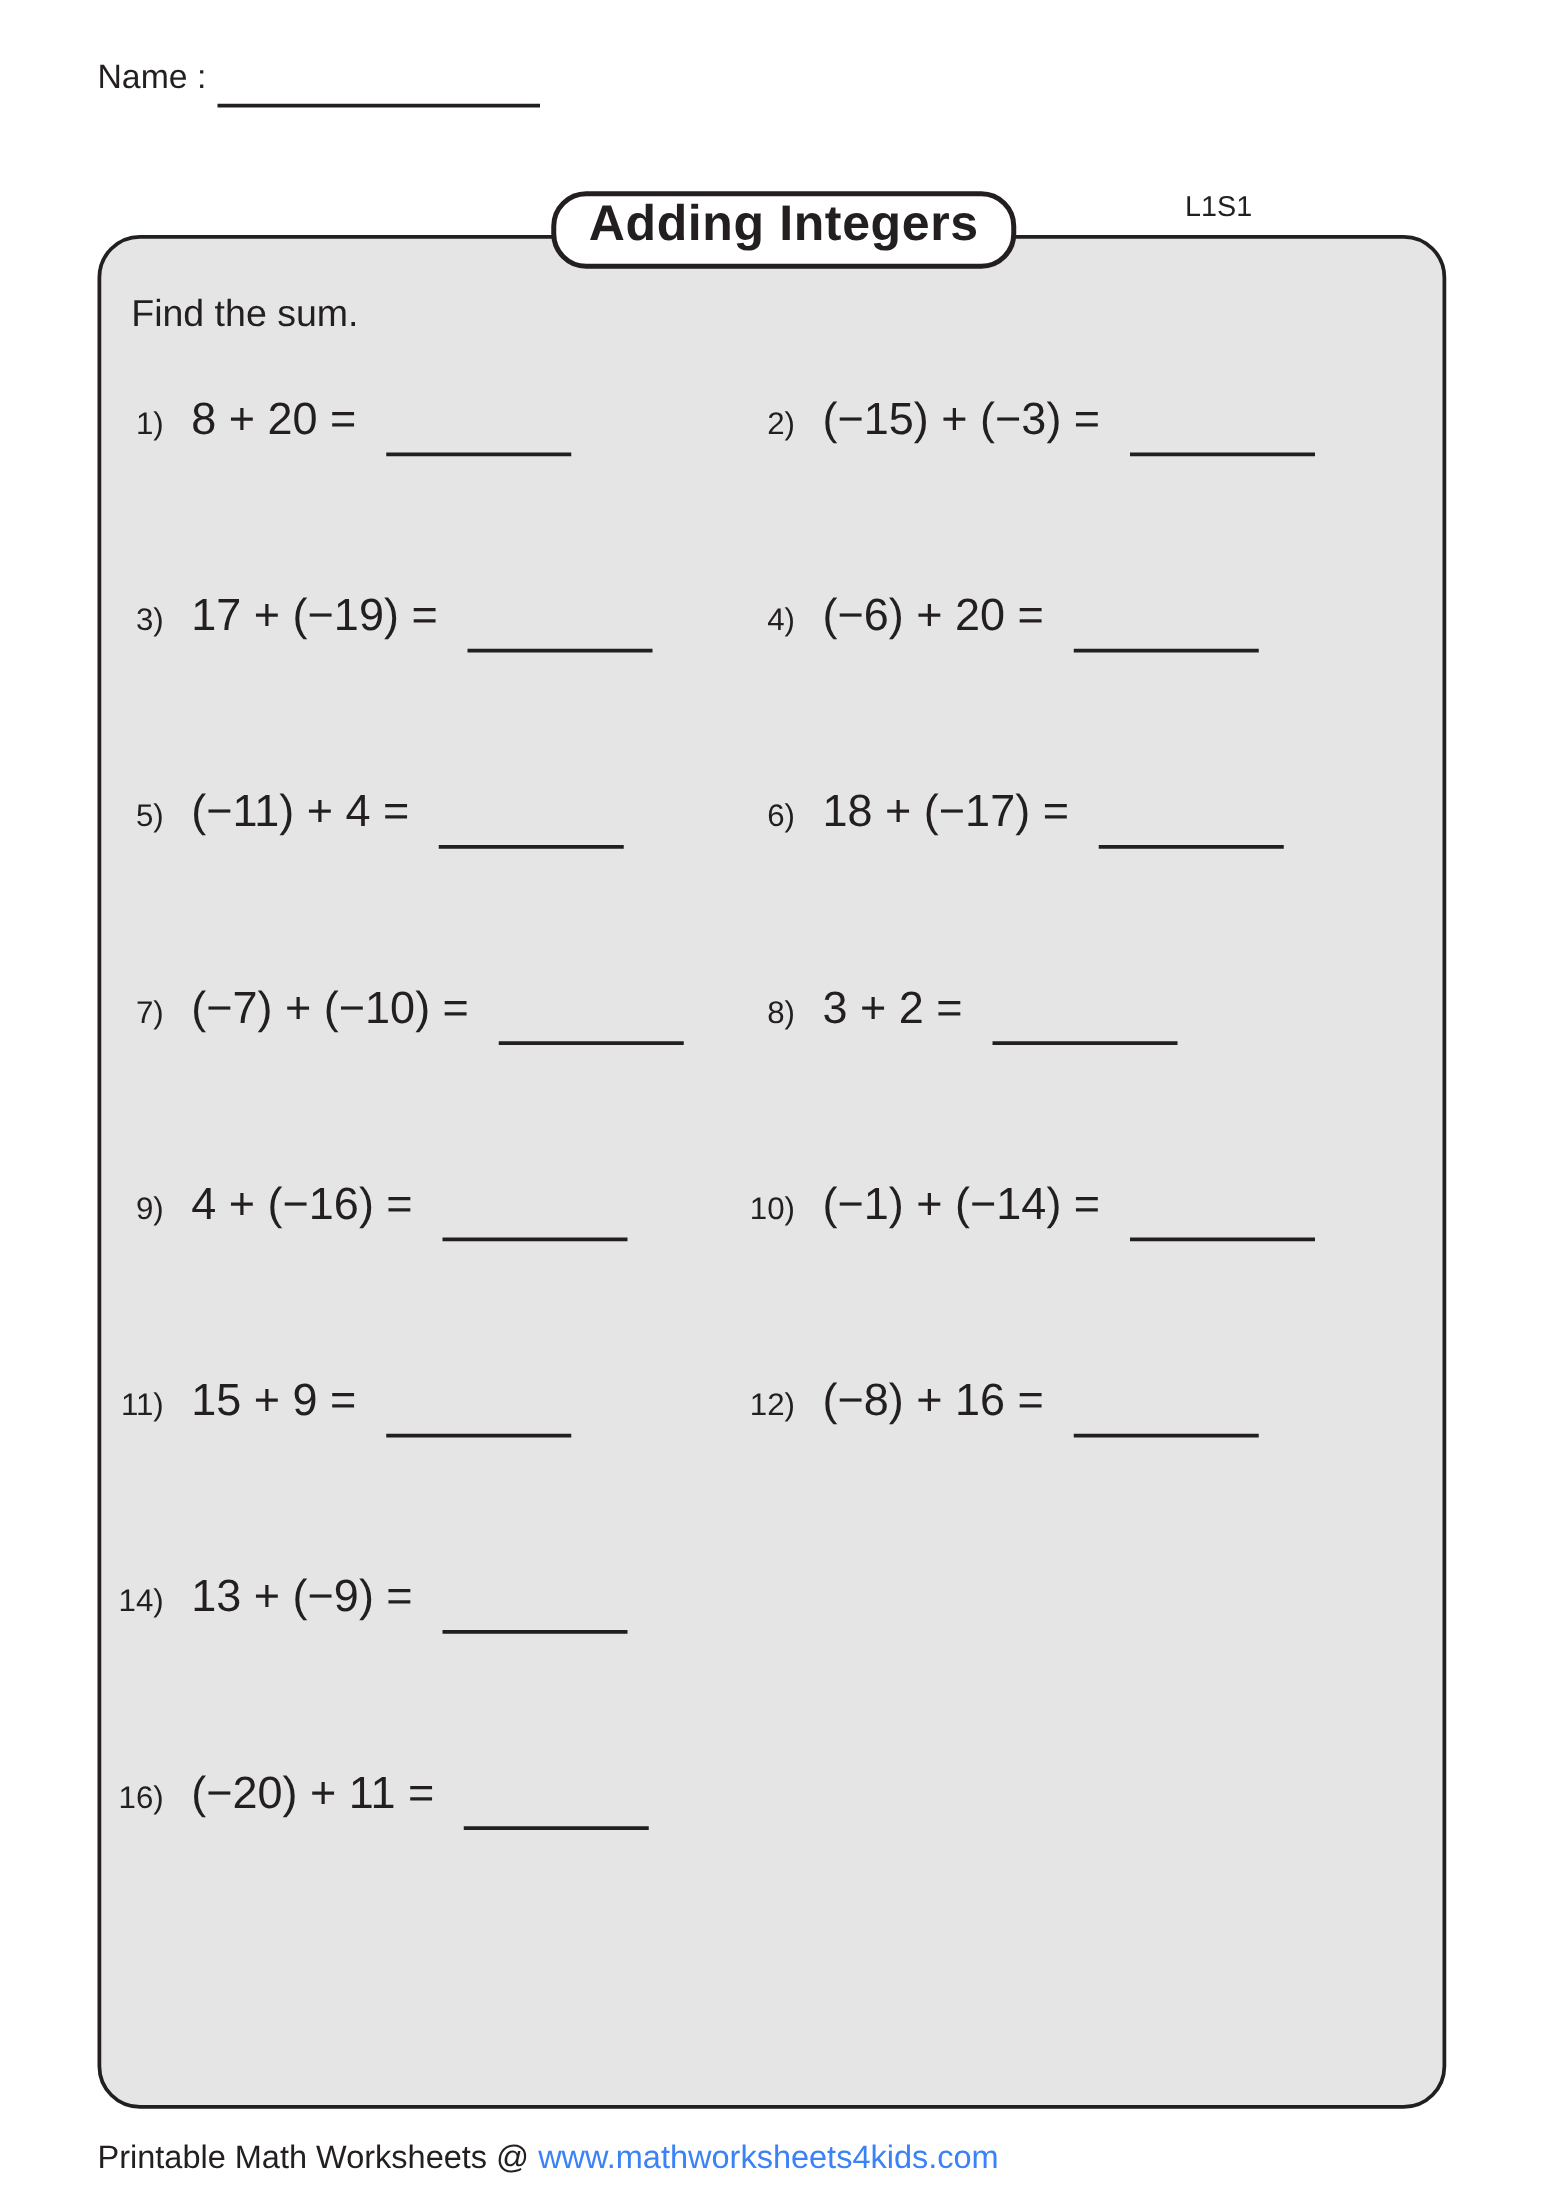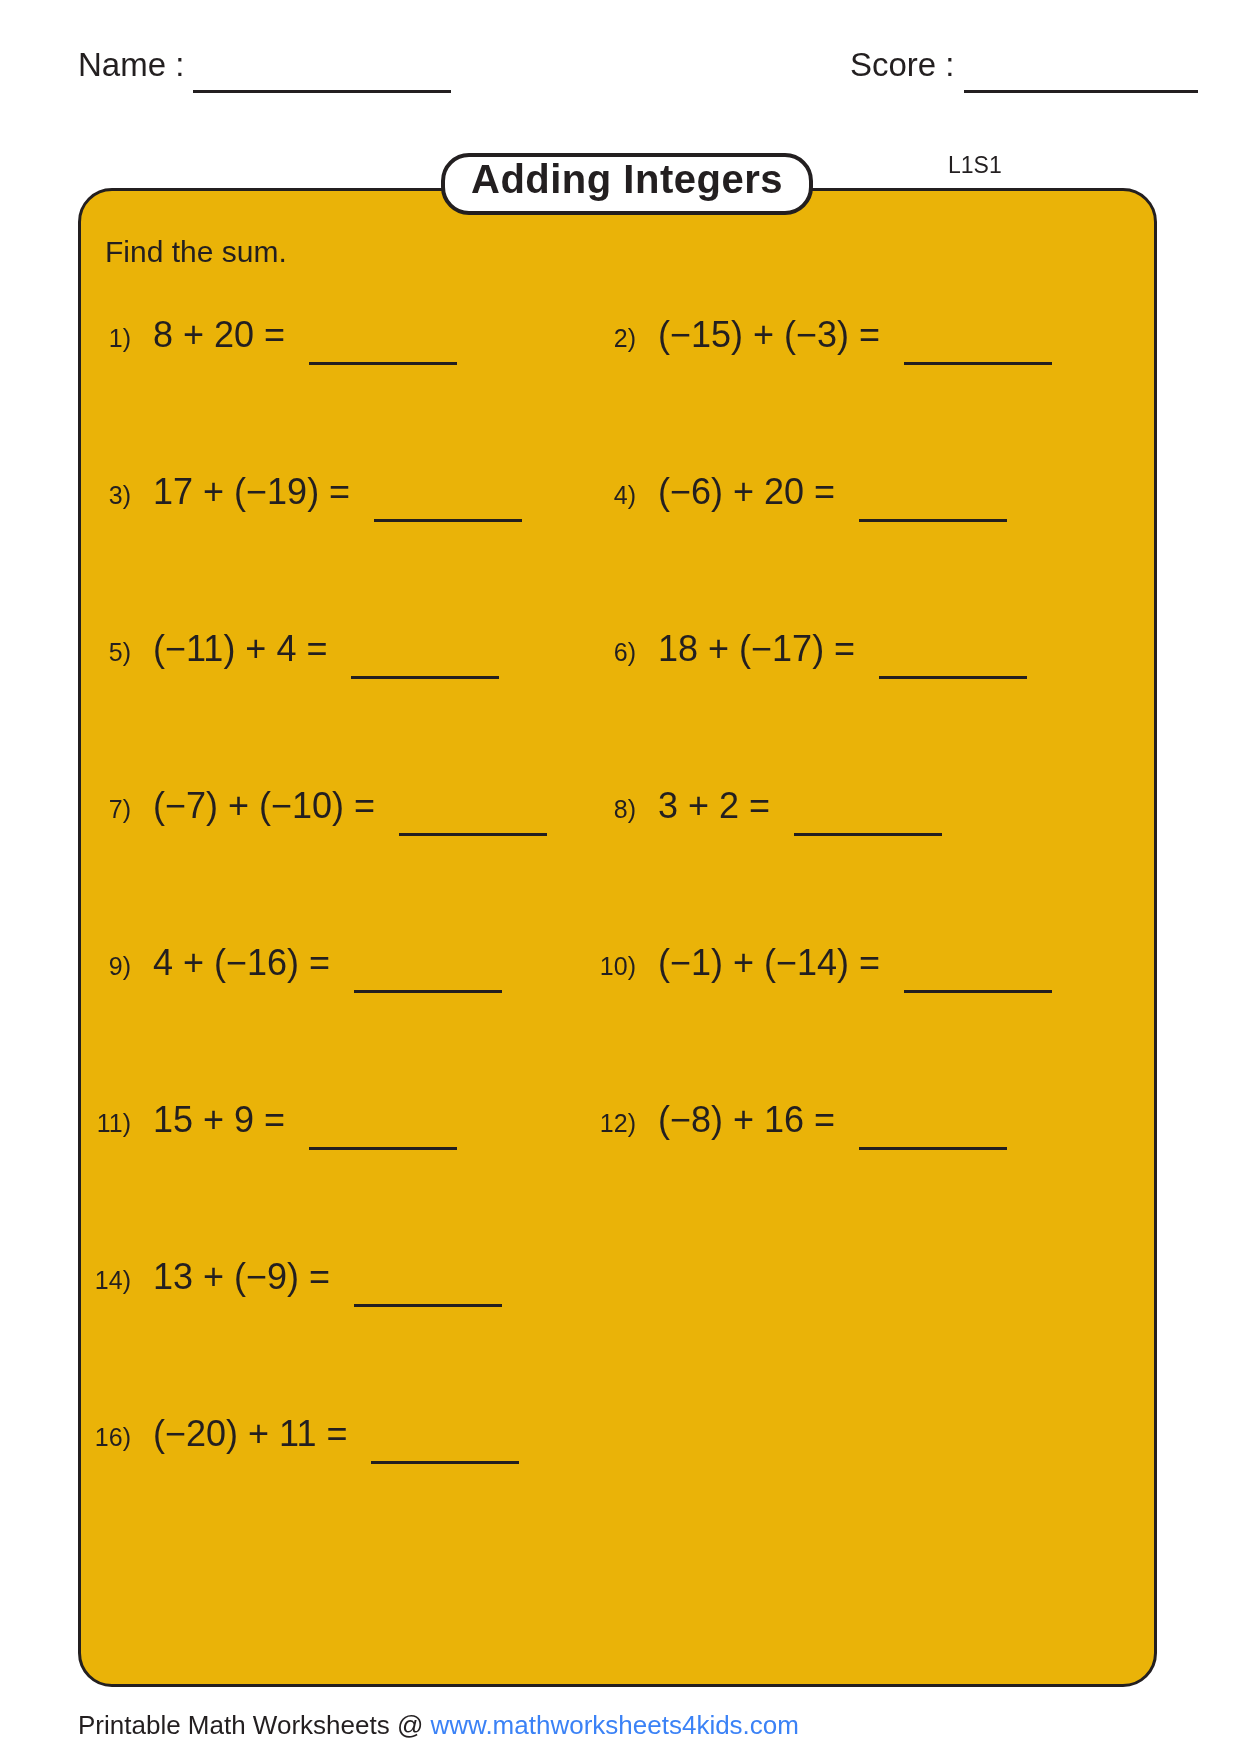--- a/index.html
+++ b/index.html
@@ -6,21 +6,21 @@
   html,body { background:#ffffff; }
   body {
     width:1240px; height:1755px;
     position:relative;
     font-family:"Liberation Sans","DejaVu Sans",sans-serif;
     color:#231f20;
   }
   .page { position:absolute; inset:0; }
 
   
-  .field { position:absolute; display:flex; align-items:flex-end; font-size:33px; }
+  .field { position:absolute; display:flex; align-items:flex-end; font-size:27px; }
   .field-name  { left:78px;  top:46px; }
   .field-score { left:850px; top:46px; }
   .blank-line {
     display:inline-block; height:30px;
     border-bottom:3px solid #231f20; margin-left:9px;
     transform:translateY(9px);
   }
   .name-blank  { width:258px; }
   .score-blank { width:234px; }
 
@@ -34,21 +34,21 @@
   .level-code {
     position:absolute; left:948px; top:152px; z-index:3;
     font-size:23px; color:#231f20;
   }
 
   
   .sheet {
     position:absolute; left:78px; top:188px;
     width:1079px; height:1499px;
     border:3px solid #231f20; border-radius:34px;
-    background:#eab308; z-index:1;
+    background:#e5e5e5; z-index:1;
   }
   .instruction {
     position:absolute; left:24px; top:44px;
     font-size:30px;
   }
   .rows { position:absolute; left:0; right:0; top:7px; }
   .prow { height:157px; display:flex; align-items:flex-end; }
   .problem { display:flex; align-items:baseline; padding-left:6px; line-height:1.15; }
   .problem-left  { width:505px; flex:none; }
   .problem-right { flex:1; }
@@ -69,24 +69,20 @@
   .footer a { color:#3b82f6; text-decoration:none; }
 </style>
 </head>
 <body>
 
 <div class="page">
 
   <div class="field field-name">
     <span>Name :</span>
     <span class="blank-line name-blank"></span>
-  </div>
-  <div class="field field-score">
-    <span>Score :</span>
-    <span class="blank-line score-blank"></span>
   </div>
 
   <div class="title-badge">
     <span>Adding Integers</span>
   </div>
   <span class="level-code">L1S1</span>
 
   <div class="sheet">
     <div class="instruction">Find the sum.</div>
 

